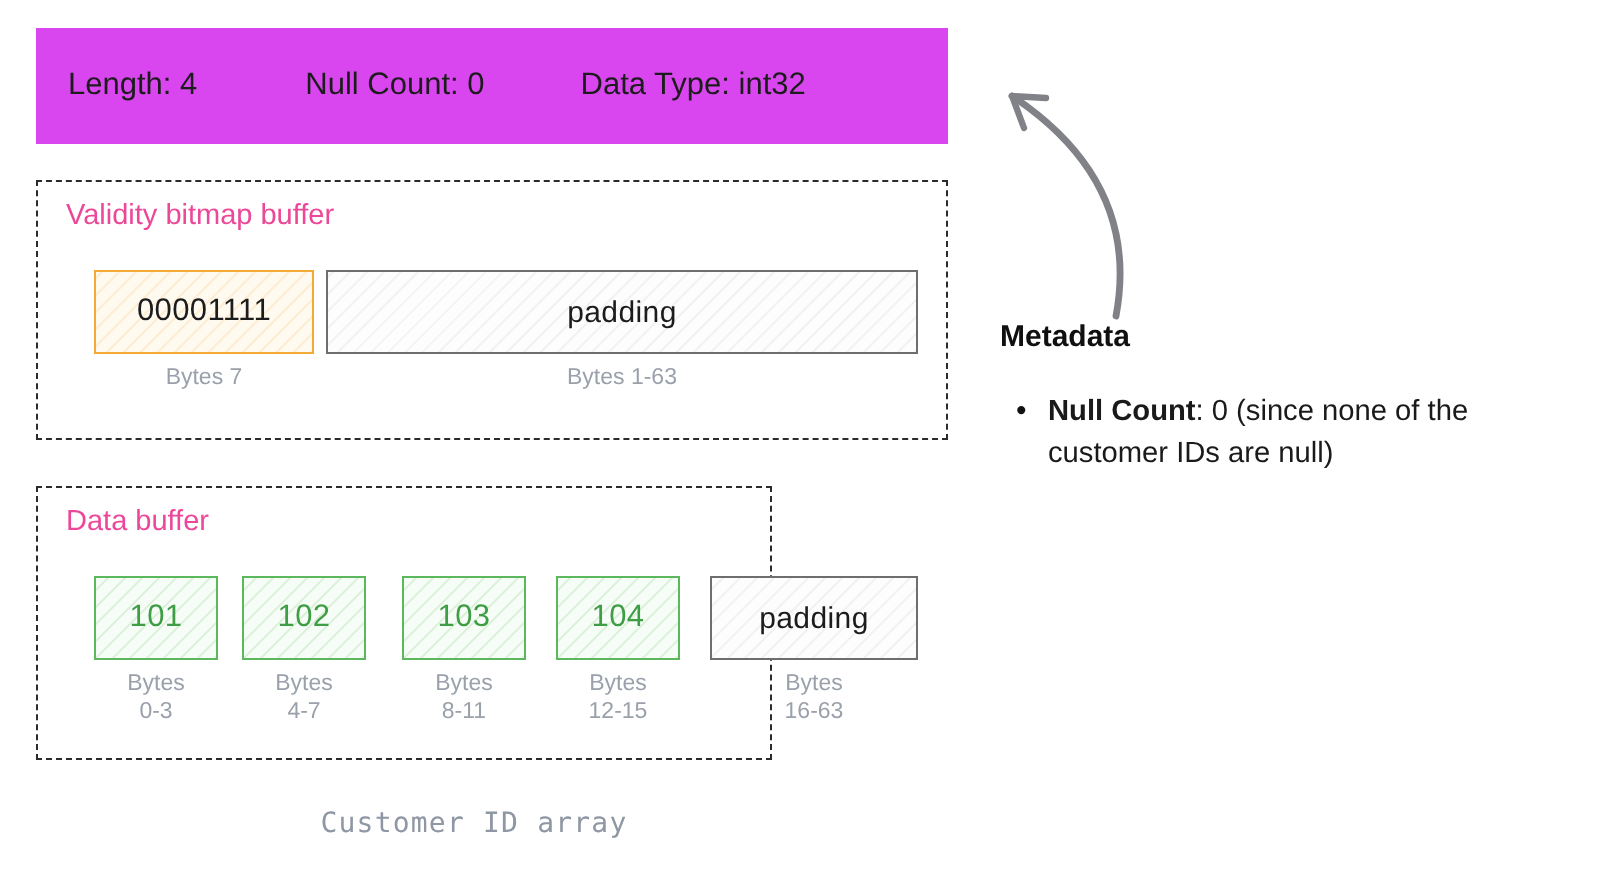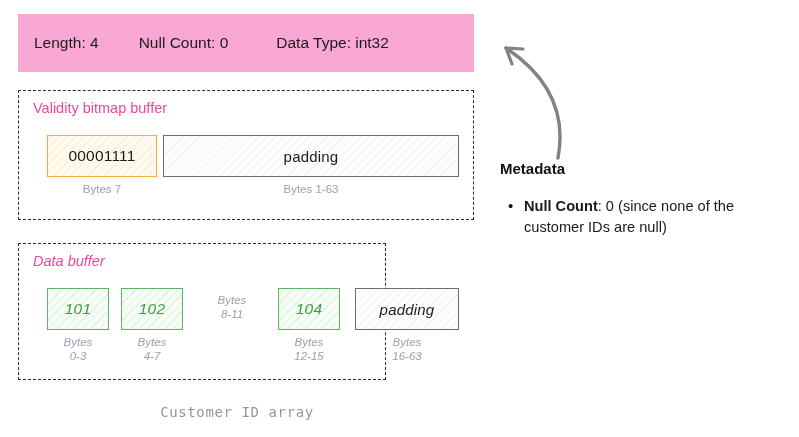--- a/index.html
+++ b/index.html
@@ -8,42 +8,42 @@
     background: #ffffff;
     font-family: "Liberation Sans", sans-serif;
     overflow: hidden;
   }
   #root { position: relative; width: 799px; height: 437px; background: #fff; }
 
   
   .meta-strip {
     position: absolute; left: 18px; top: 14px;
     width: 456px; height: 58px;
-    background: #f9a8d4;
+    background: #d946ef;
     display: flex; align-items: center;
   }
   .meta-strip .cell {
     font-size: 15.5px; color: #1c1c1c; white-space: nowrap;
   }
   .meta-strip .cell.c0 { margin-left: 16px; }
-  .meta-strip .cell.c1 { margin-left: 40px; }
+  .meta-strip .cell.c1 { margin-left: 54px; }
   .meta-strip .cell.c2 { margin-left: 48px; }
 
   
   .buffer {
     position: absolute;
     border: 1.6px dashed #2b2b2b;
     background: transparent;
   }
   .buffer-title {
     position: absolute; left: 14px; top: 9px;
     font-size: 14.5px; color: #ec4899; white-space: nowrap;
   }
   #validity-buffer { left: 18px; top: 90px; width: 456px; height: 130px; }
-  #data-buffer    { left: 18px; top: 243px; width: 368px; height: 137px; font-style: italic; }
+  #data-buffer    { left: 18px; top: 243px; width: 368px; height: 137px; }
 
   
   .slot { position: absolute; }
   .slot .box {
     height: 42px;
     border: 1.7px solid #777;
     display: flex; align-items: center; justify-content: center;
     font-size: 15px; color: #1c1c1c; letter-spacing: .2px;
     background-color: #fdfdfd;
     background-image: repeating-linear-gradient(
@@ -134,20 +134,21 @@
 0-3</div>
     </div>
 
     <div class="slot" style="left:102px; top:44px; width:62px;">
       <div class="box green">102</div>
       <div class="cap">Bytes
 4-7</div>
     </div>
 
     <div class="slot" style="left:182px; top:44px; width:62px;">
+      <div class="box green">103</div>
       <div class="cap">Bytes
 8-11</div>
     </div>
 
     <div class="slot" style="left:259px; top:44px; width:62px;">
       <div class="box green">104</div>
       <div class="cap">Bytes
 12-15</div>
     </div>
 

